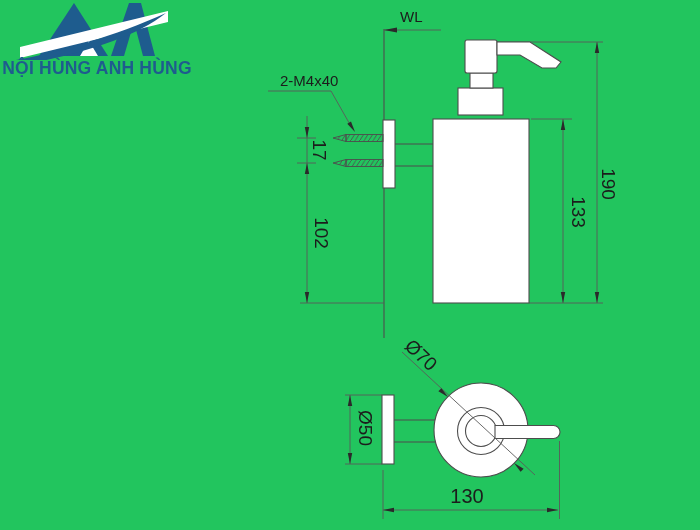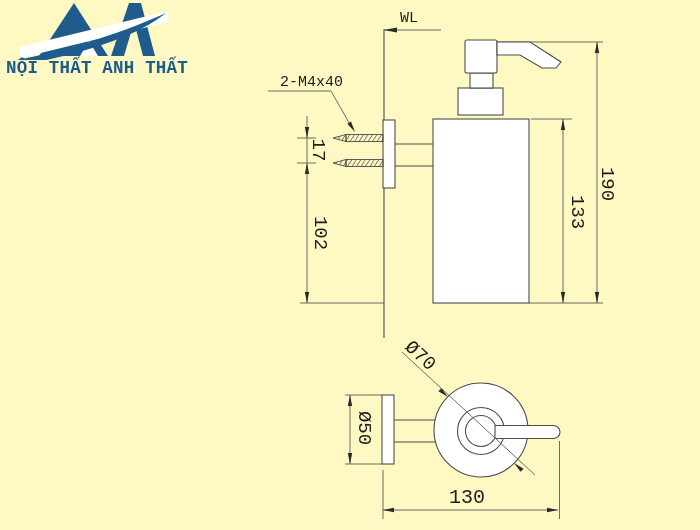--- a/index.html
+++ b/index.html
@@ -1,18 +1,18 @@
 <!DOCTYPE html>
 <html><head>
 <meta charset="utf-8">
 <style>
   html,body{margin:0;padding:0;background:#fff;}
   .stage{
-    position:relative;width:700px;height:530px;background:#fef9c3;
-    font-family:Liberation Mono, monospace;overflow:hidden;
+    position:relative;width:700px;height:530px;background:#22c55e;
+    font-family:Liberation Sans, sans-serif;overflow:hidden;
   }
   .drawing-svg{position:absolute;left:0;top:0;}
   .logo{position:absolute;left:0;top:0;width:200px;height:88px;}
   .logo-icon{position:absolute;left:0;top:0;}
   .brand-name{
     position:absolute;left:0;top:58px;width:194px;text-align:center;
     font-weight:bold;font-size:17.5px;letter-spacing:.2px;white-space:nowrap;
   }
   .dim{font-size:19px;fill:#1c1c1c;}
   .dim-sm{font-size:15px;fill:#1c1c1c;}
@@ -142,16 +142,16 @@
   <div class="logo">
     <svg class="logo-icon" width="200" height="60" viewBox="0 0 200 60">
       <g>
         <polygon points="39,56 74,3 108,56" fill="#1e5c8e"></polygon>
         <polygon points="80,56 89,41 98,56" fill="#ffffff"></polygon>
         <path d="M111,56 L129,3 L141,3 L155,56 L143,56 L134,22 L124,56 Z" fill="#1e5c8e"></path>
         <polygon points="20,47 168,11 168,22 20,58" fill="#ffffff"></polygon>
         <path d="M16,60 C60,52 115,36 166,13 C132,40 72,56 16,66 Z" fill="#1e5c8e"></path>
       </g>
     </svg>
-    <div class="brand-name" style="color: rgb(30, 92, 142);">NỘI THẤT ANH THẤT</div>
+    <div class="brand-name" style="color: rgb(30, 92, 142);">NỘI HÙNG ANH HÙNG</div>
   </div>
 
 </div>
 
 </body></html>

